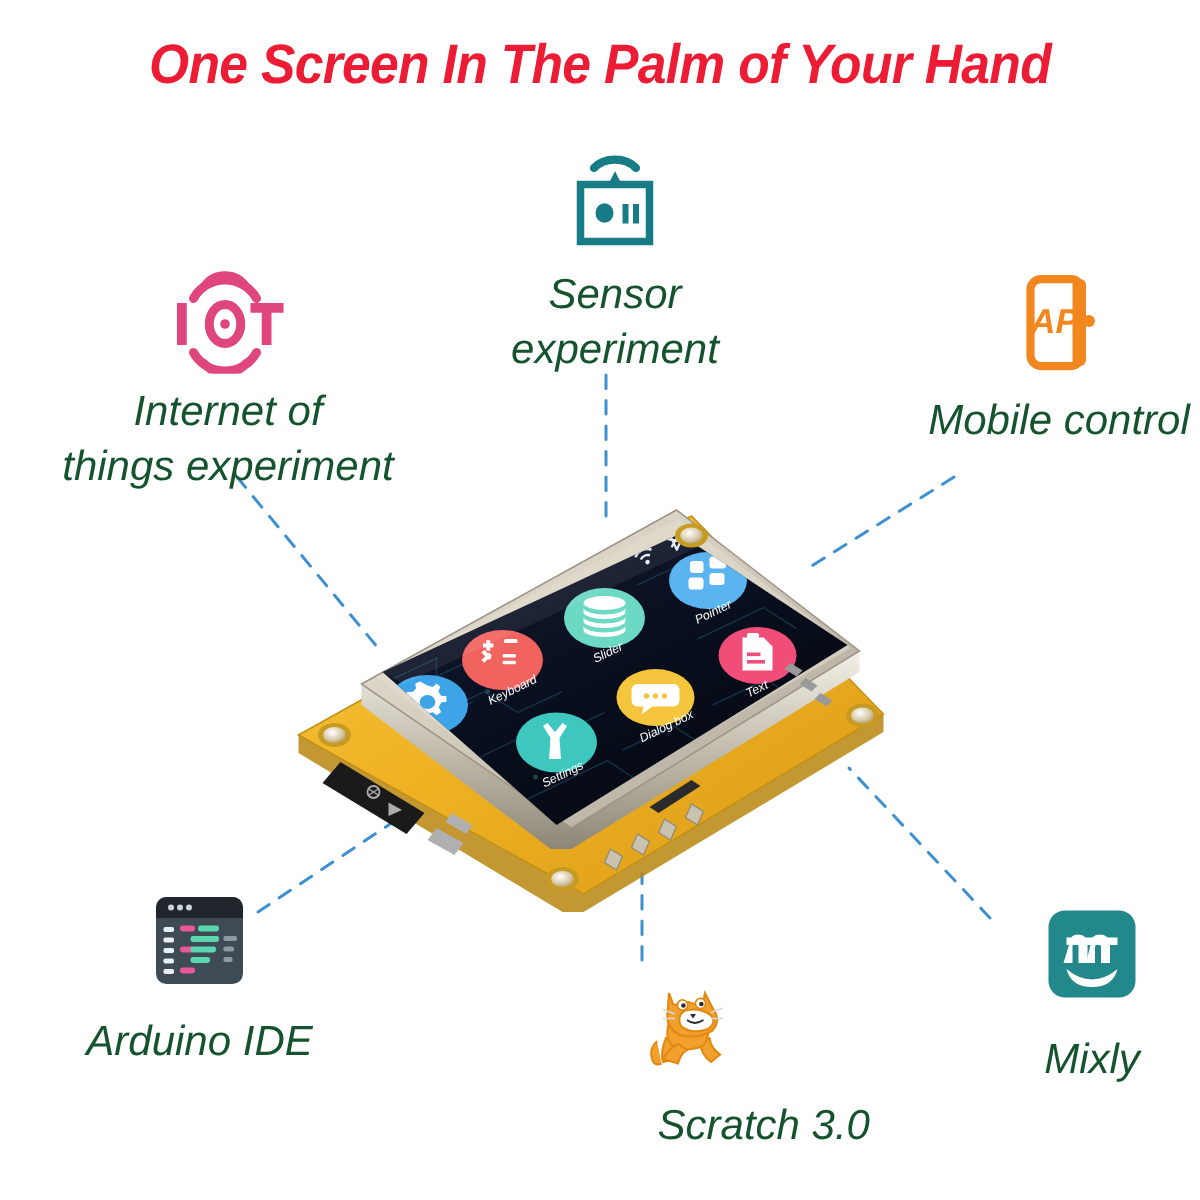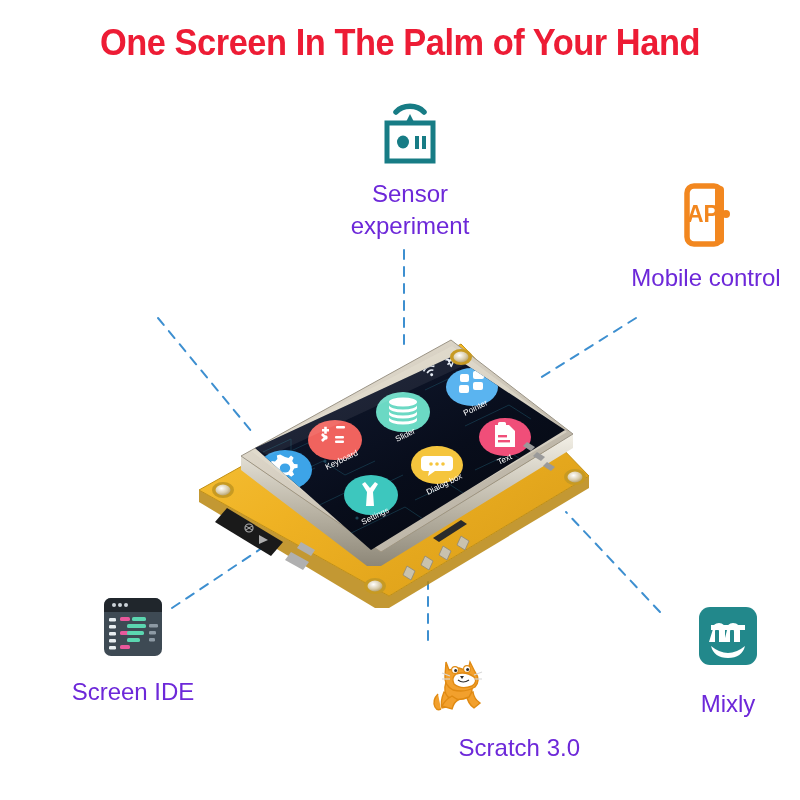--- a/index.html
+++ b/index.html
@@ -3,40 +3,40 @@
 <meta charset="utf-8">
 <style>
   * { margin:0; padding:0; box-sizing:border-box; }
   html,body { width:800px; height:800px; }
   body {
     background:#ffffff;
     font-family:"Liberation Sans", sans-serif;
     position:relative;
     overflow:hidden;
   }
-  .stage { position:absolute; inset:0; }
+  .stage { position:absolute; inset:0;font-style:italic; }
 
   
   .title {
     position:absolute; top:22px; left:0; width:800px;
     text-align:center;
     font-family:"Liberation Sans", sans-serif;
     font-weight:bold;
     font-size:37px;
     letter-spacing:-0.5px;
     color:#ED1C35;
     transform:scaleX(0.93);
     white-space:nowrap;
   }
 
   
   .feat { position:absolute; text-align:center; }
   .feat .lbl {
-    color:#6d28d9;
-    font-size:24px;
+    color:#14532d;
+    font-size:28px;
     line-height:1.32;
     white-space:pre-line;
   }
   .feat .ico { display:flex; align-items:center; justify-content:center; }
 
   #feat-iot    { left:22px;  top:178px; width:260px; }
   #feat-iot .ico { height:72px; }
   #feat-sensor { left:300px; top:100px; width:220px; }
   #feat-sensor .ico { height:72px; }
   #feat-app    { left:596px; top:178px; width:220px; }
@@ -77,20 +77,39 @@
     <g stroke="#3D8FD0" stroke-width="2" fill="none" stroke-dasharray="9 8" stroke-linecap="round">
       <line x1="158" y1="318" x2="252" y2="432"></line>
       <line x1="404" y1="250" x2="404" y2="352"></line>
       <line x1="636" y1="318" x2="540" y2="378"></line>
       <line x1="172" y1="608" x2="262" y2="548"></line>
       <line x1="428" y1="640" x2="428" y2="582"></line>
       <line x1="660" y1="612" x2="566" y2="512"></line>
     </g>
   </svg>
 
+  <div class="feat" id="feat-iot">
+    <div class="ico">
+      <svg width="86" height="70" viewBox="0 0 86 70">
+        <g stroke="#E0467E" fill="none" stroke-linecap="round">
+          <path d="M20 20 A 24 24 0 0 1 62 20" stroke-width="6"></path>
+          <path d="M27 12 A 17 17 0 0 1 55 12" stroke-width="5.5"></path>
+          <path d="M20 56 A 24 24 0 0 0 62 56" stroke-width="6"></path>
+          <path d="M27 63 A 17 17 0 0 0 55 63" stroke-width="5.5"></path>
+        </g>
+        <rect x="9" y="23" width="6.5" height="28" fill="#E0467E"></rect>
+        <ellipse cx="41" cy="37" rx="10.5" ry="13" fill="none" stroke="#E0467E" stroke-width="6"></ellipse>
+        <circle cx="41" cy="37" r="3.2" fill="#E0467E"></circle>
+        <rect x="58" y="23" width="22" height="6.5" fill="#E0467E"></rect>
+        <rect x="65.5" y="23" width="6.5" height="28" fill="#E0467E"></rect>
+      </svg>
+    </div>
+    <div class="lbl">Internet of
+things experiment</div>
+  </div>
 
   <div class="feat" id="feat-sensor">
     <div class="ico">
       <svg width="76" height="72" viewBox="0 0 76 72">
         <path d="M24 12 A 17 13 0 0 1 52 12" fill="none" stroke="#177C85" stroke-width="5.5" stroke-linecap="round"></path>
         <path d="M38 14 L33 24 L43 24 Z" fill="#177C85"></path>
         <rect x="15" y="23" width="46" height="38" fill="none" stroke="#177C85" stroke-width="5"></rect>
         <ellipse cx="31" cy="42" rx="6" ry="6.5" fill="#177C85"></ellipse>
         <rect x="43" y="36" width="4" height="13" fill="#177C85"></rect>
         <rect x="50" y="36" width="4" height="13" fill="#177C85"></rect>
@@ -138,21 +157,21 @@
           <rect x="33" y="43" width="17" height="4" rx="1.6"></rect>
           <rect x="33" y="50" width="13" height="4" rx="1.6"></rect>
         </g>
         <g fill="#8D9AA4">
           <rect x="55" y="36" width="9" height="3.4" rx="1.2"></rect>
           <rect x="55" y="43" width="7" height="3.4" rx="1.2"></rect>
           <rect x="55" y="50" width="6" height="3.4" rx="1.2"></rect>
         </g>
       </svg>
     </div>
-    <div class="lbl">Screen IDE</div>
+    <div class="lbl">Arduino IDE</div>
   </div>
 
   <div class="feat" id="feat-scratch">
     <div class="ico">
       <svg width="76" height="74" viewBox="0 0 76 74">
         <g stroke="#E08A12" stroke-width="1.4">
 
           <path d="M16 46 q-6 6 -3 13 q2 4 6 2" fill="#F2A02D"></path>
 
           <path d="M22 44 q-4 10 -2 16 l9 -2 q-3 -7 0 -12 Z" fill="#F2A02D"></path>

